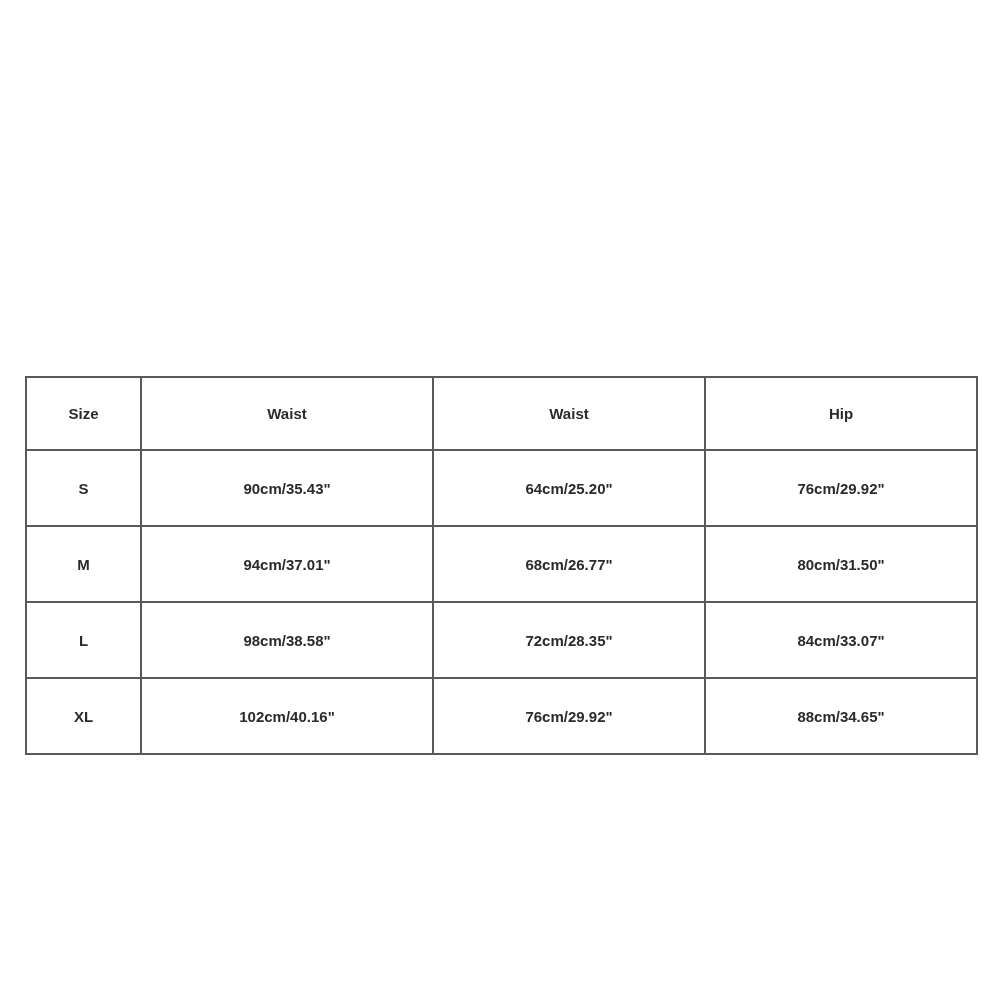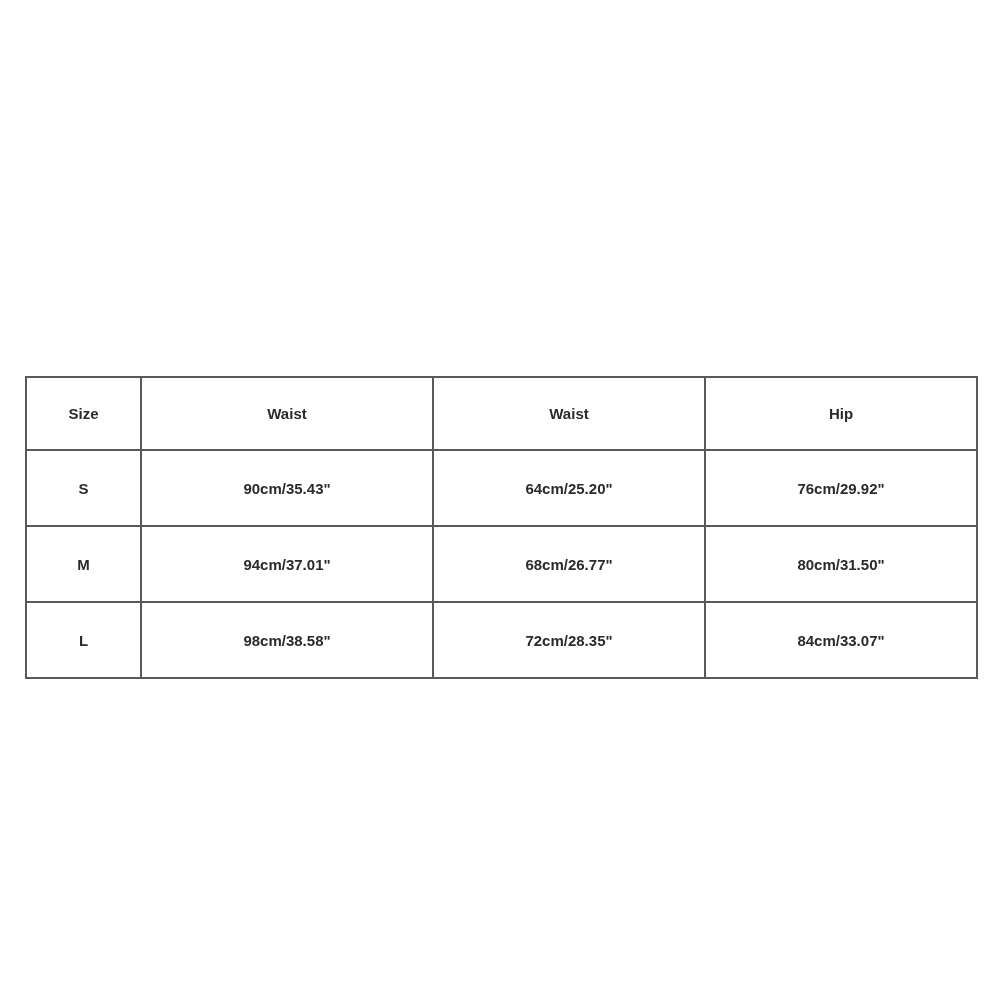--- a/index.html
+++ b/index.html
@@ -71,14 +71,20 @@
       <td>94cm/37.01"</td>
       <td>68cm/26.77"</td>
       <td>80cm/31.50"</td>
     </tr>
     <tr>
       <td>L</td>
       <td>98cm/38.58"</td>
       <td>72cm/28.35"</td>
       <td>84cm/33.07"</td>
     </tr>
+    <tr>
+      <td>XL</td>
+      <td>102cm/40.16"</td>
+      <td>76cm/29.92"</td>
+      <td>88cm/34.65"</td>
+    </tr>
   </tbody>
 </table>
 
 </body></html>

